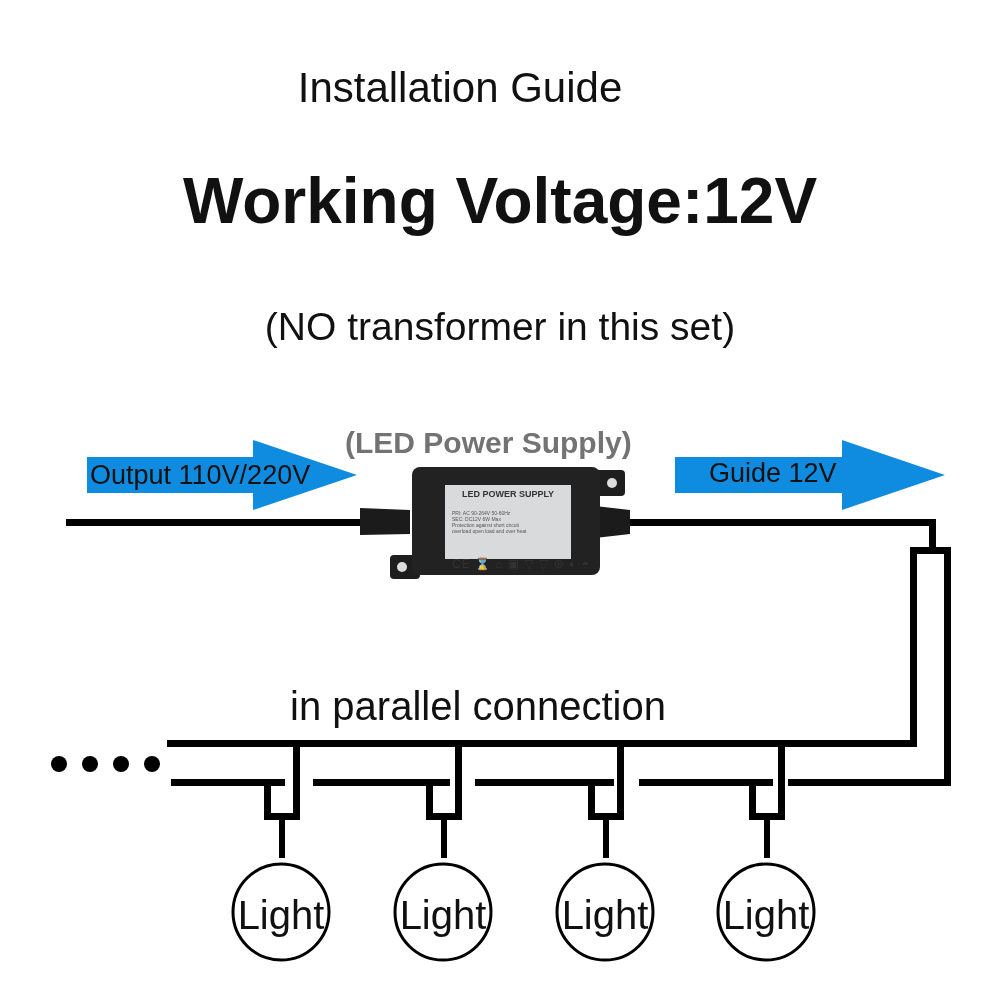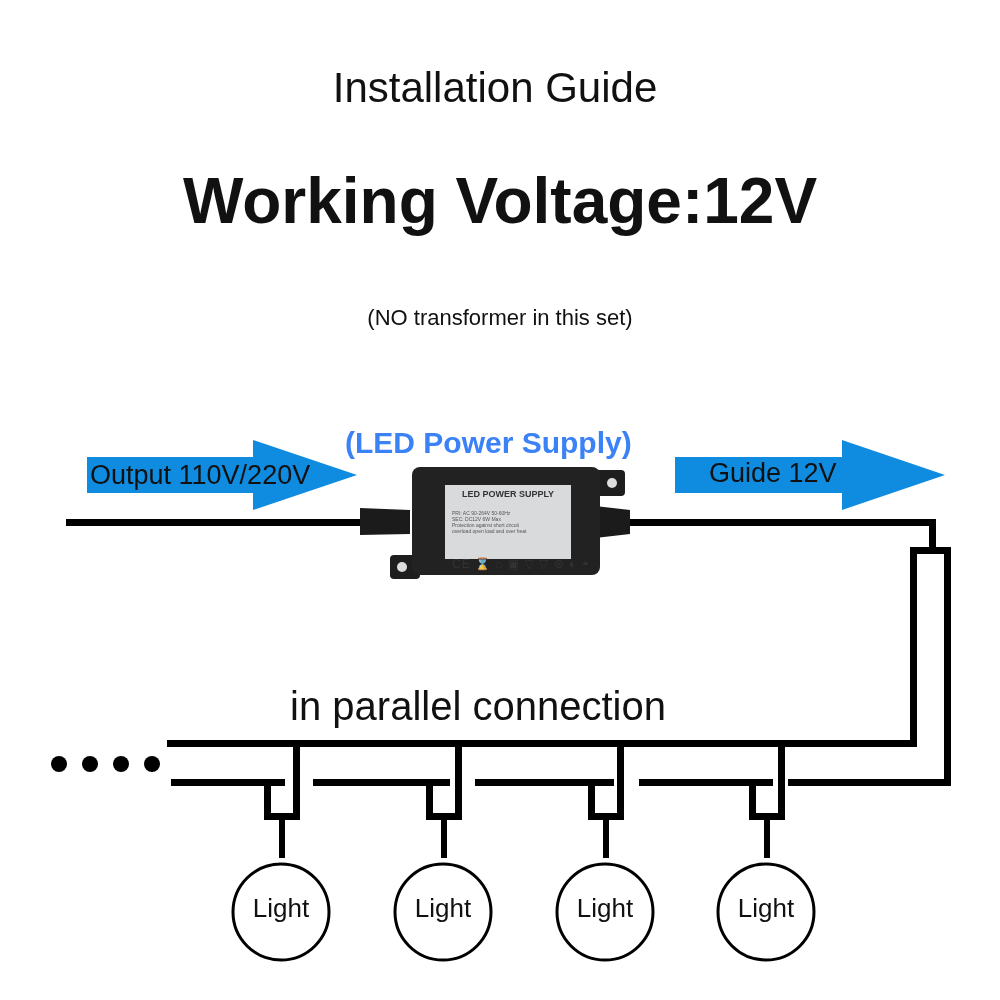--- a/index.html
+++ b/index.html
@@ -1,24 +1,24 @@
 <!DOCTYPE html>
 <html><head>
 <meta charset="utf-8">
 <style>
   html, body { margin:0; padding:0; background:#ffffff; }
   body { width:1000px; height:1000px; position:relative; overflow:hidden; font-family:"Liberation Sans", sans-serif; }
   .abs { position:absolute; }
-  .title { left:0; width:920px; top:64px; text-align:center; font-size:42px; color:#111;margin-left:35px; }
+  .title { left:0; width:920px; top:64px; text-align:center; font-size:42px; color:#111; }
   .headline { left:0; width:1000px; top:164px; text-align:center; font-size:64px; font-weight:bold; color:#111; }
-  .note { left:0; width:1000px; top:305px; text-align:center; font-size:22px; color:#111; }
-  .psu-label { left:345px; top:426px; font-size:30px; font-weight:bold; color:#3b82f6; white-space:nowrap; }
+  .note { left:0; width:1000px; top:305px; text-align:center; font-size:39px; color:#111; }
+  .psu-label { left:345px; top:426px; font-size:30px; font-weight:bold; color:#737373; white-space:nowrap; }
   .arrow-text { font-size:27px; color:#111; white-space:nowrap; }
   .parallel { left:0; width:956px; top:672px; text-align:center; font-size:40px; color:#111;margin-top:12px; }
-  .light-text { font-size:26px; color:#111; text-align:center; width:100px; }
+  .light-text { font-size:40px; color:#111; text-align:center; width:100px; }
   svg { position:absolute; left:0; top:0; }
 </style>
 </head>
 <body>
 
 <div class="abs title">Installation Guide</div>
 <div class="abs headline">Working Voltage:12V</div>
 <div class="abs note">(NO transformer in this set)</div>
 
 <svg width="1000" height="1000" viewBox="0 0 1000 1000">

